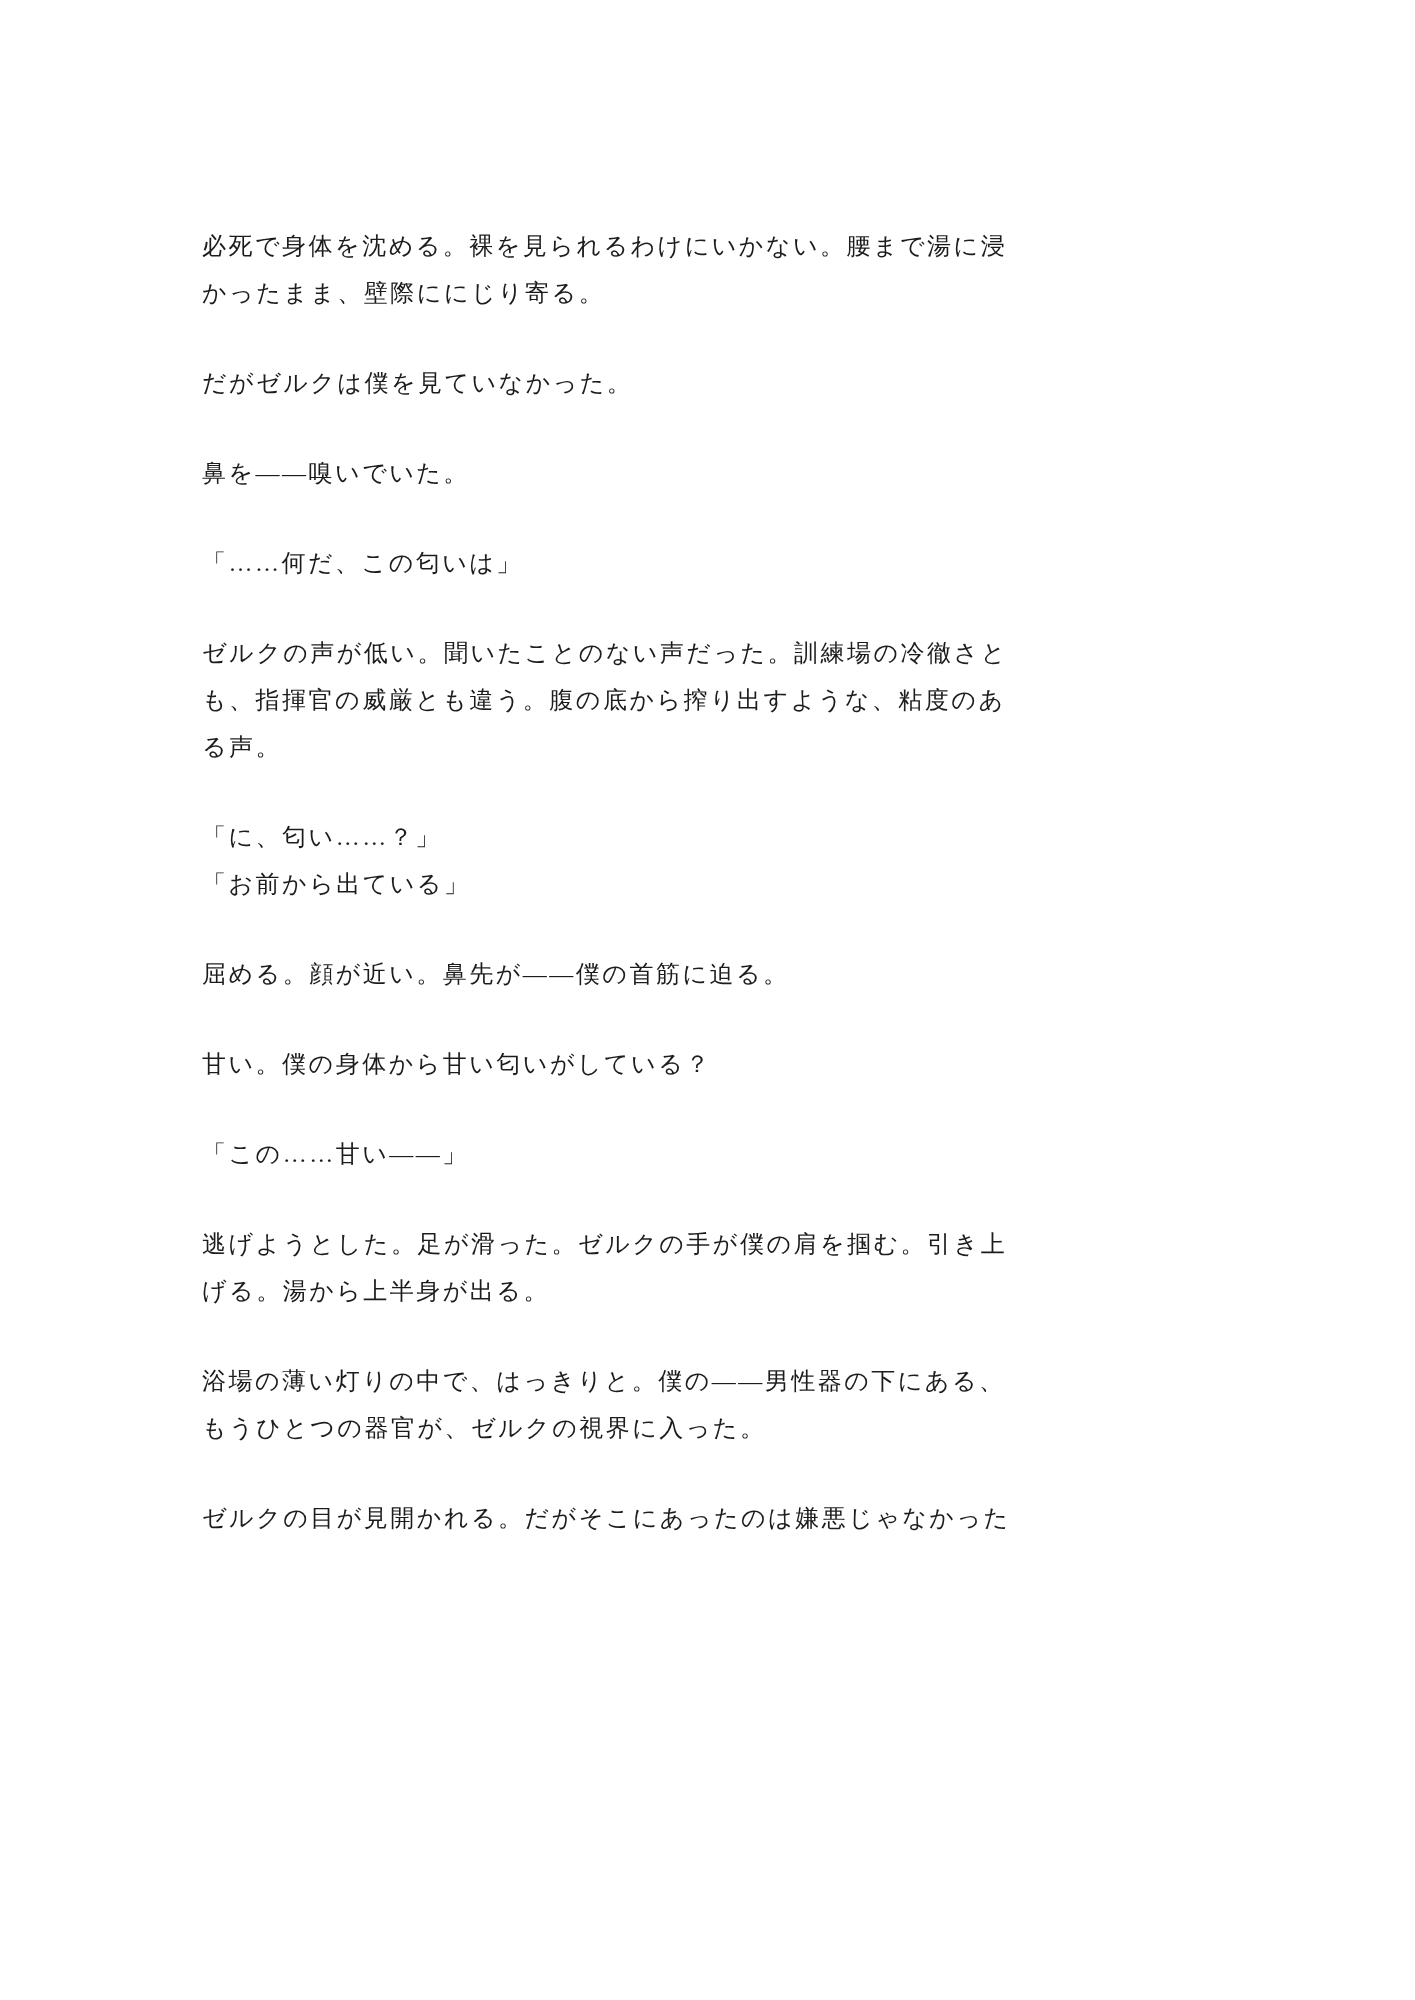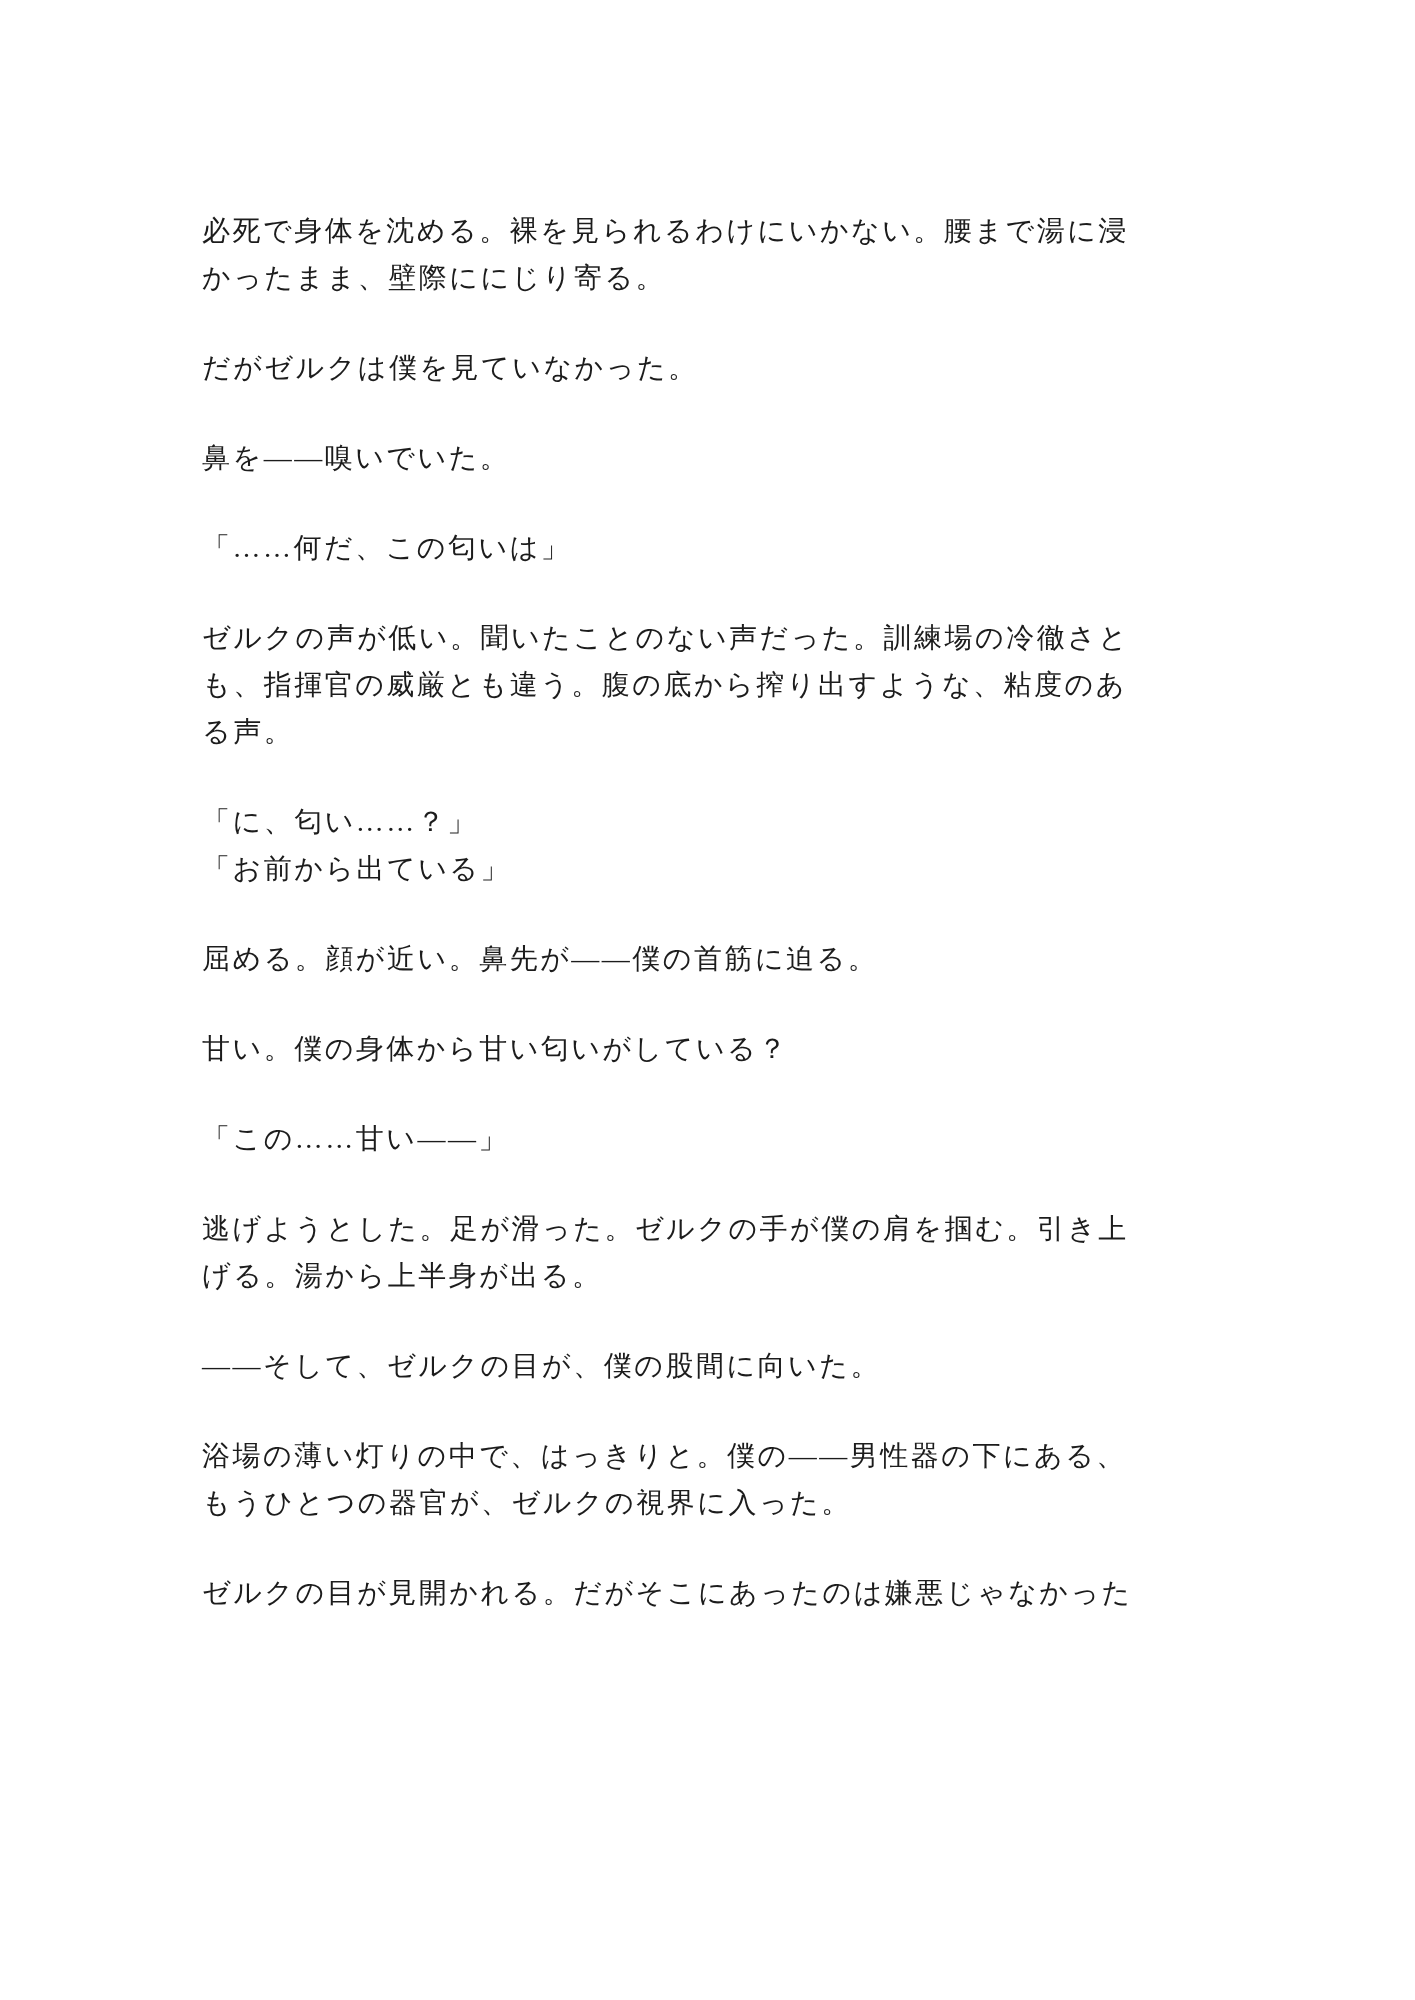--- a/index.html
+++ b/index.html
@@ -14,22 +14,22 @@
     background: #ffffff;
     box-sizing: border-box;
     padding: 207px 200px 0 202px;
     overflow: hidden;
   }
   .text-body {
     font-family: "Liberation Serif", "DejaVu Serif", serif;
     color: #1c1c1c;
   }
   .para {
-    margin: 0 0 43px 0;
-    font-size: 28px;
+    margin: 16px 0 43px 0;
+    font-size: 24px;
     line-height: 47px;
     letter-spacing: 2.5px;
     font-weight: 400;
   }
   .line {
     display: block;
     white-space: nowrap;
   }
 </style>
 </head>
@@ -66,23 +66,20 @@
         <span class="line">甘い。僕の身体から甘い匂いがしている？</span>
       </p>
       <p class="para">
         <span class="line">「この……甘い——」</span>
       </p>
       <p class="para">
         <span class="line">逃げようとした。足が滑った。ゼルクの手が僕の肩を掴む。引き上</span>
         <span class="line">げる。湯から上半身が出る。</span>
       </p>
       <p class="para">
-        <span class="line">——そして、ゼルクの目が、僕の股間に向いた。</span>
-      </p>
-      <p class="para">
         <span class="line">浴場の薄い灯りの中で、はっきりと。僕の——男性器の下にある、</span>
         <span class="line">もうひとつの器官が、ゼルクの視界に入った。</span>
       </p>
       <p class="para">
         <span class="line">ゼルクの目が見開かれる。だがそこにあったのは嫌悪じゃなかった</span>
       </p>
     </div>
 </div>
 
 </body></html>

